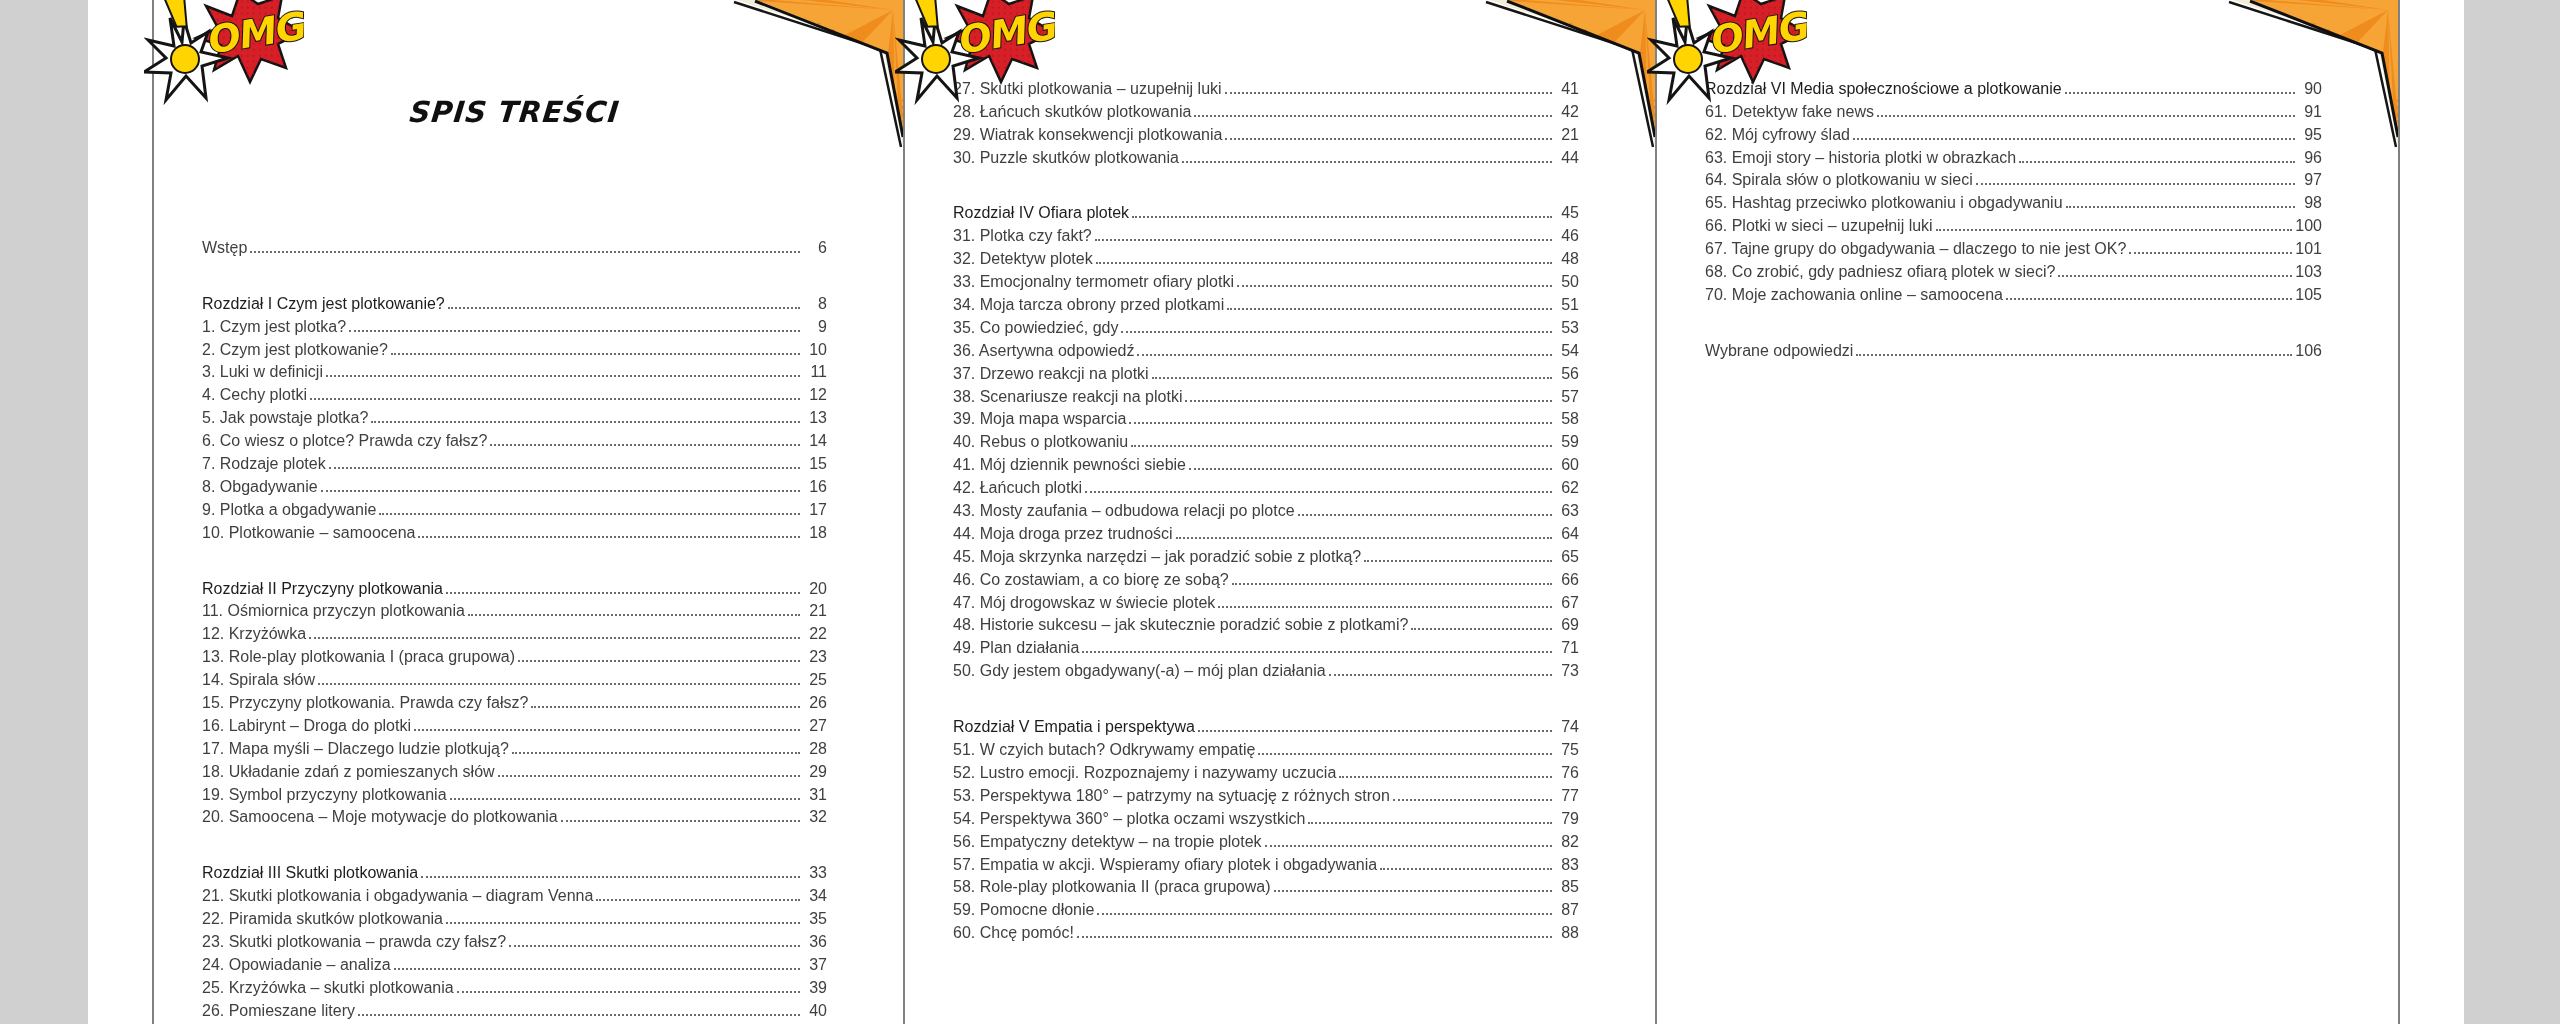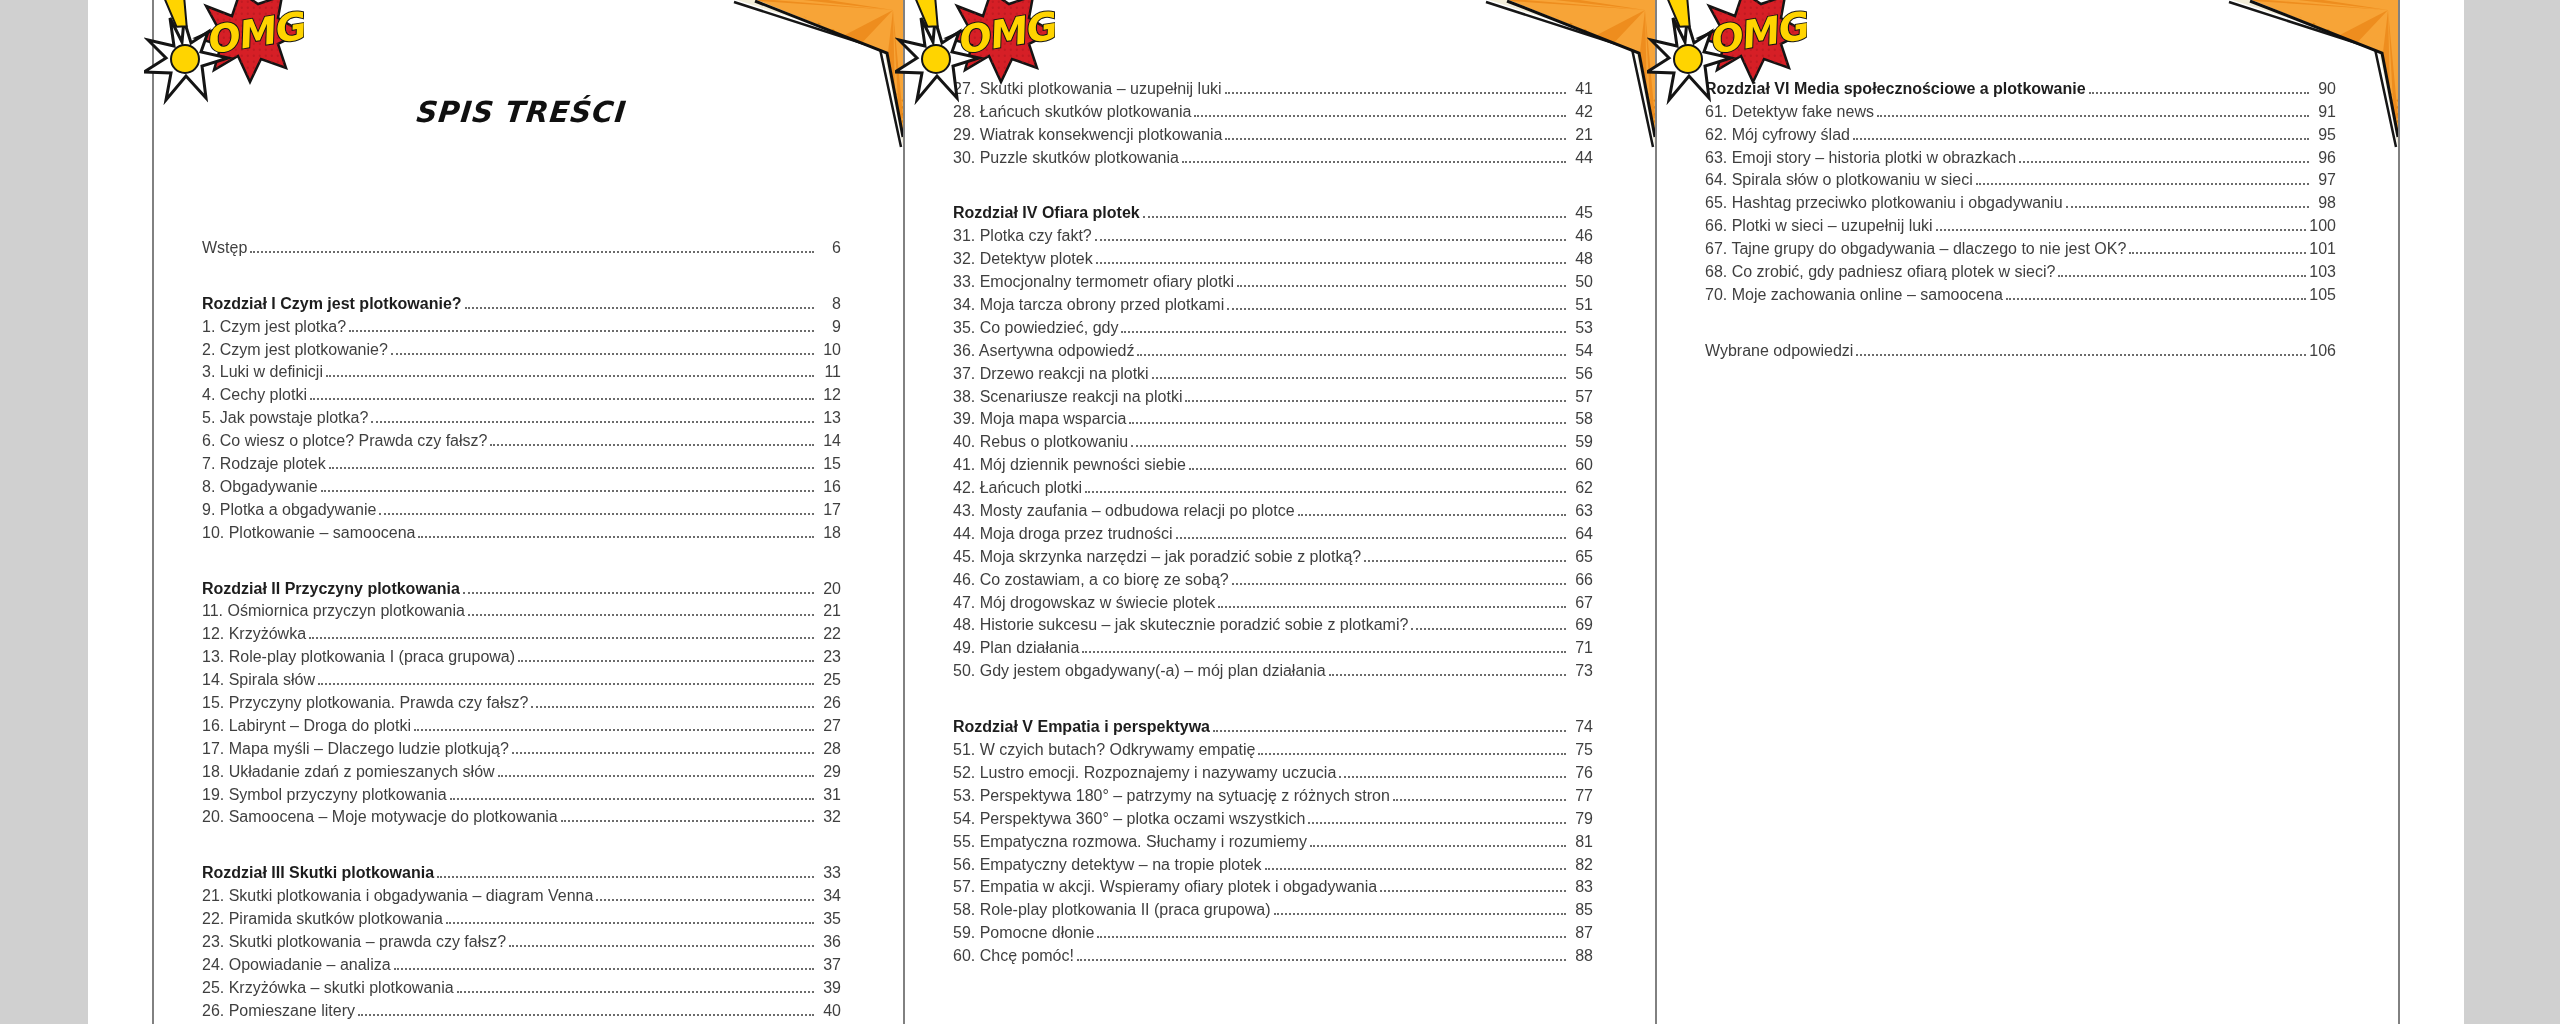--- a/index.html
+++ b/index.html
@@ -13,21 +13,21 @@
     background:#ffffff;
   }
   .page{
     position:absolute;top:0;height:1024px;background:#ffffff;
     box-sizing:border-box;border-left:2px solid #818181;
   }
   .page-1{left:152px;width:751px;}
   .page-2{left:903px;width:752px;}
   .page-3{left:1655px;width:745px;border-right:2px solid #818181;}
   .page-content{
-    position:absolute;left:48px;right:62px;top:0;
+    position:absolute;left:48px;right:76px;top:0;
   }
   .toc-title{
     margin-top:95px;margin-bottom:103px;height:36px;
     text-align:center;
     font-family:"DejaVu Sans",sans-serif;
     font-style:italic;font-weight:bold;
     font-size:29px;letter-spacing:1px;color:#101010;
     transform:skewX(-6deg);
   }
   .section{margin-top:0;}
@@ -36,21 +36,21 @@
     display:flex;align-items:flex-end;height:22.9px;
     font-size:16px;color:#3f3f3f;white-space:nowrap;
   }
   .row .lbl{flex:0 0 auto;}
   .row .leader{
     flex:1 1 auto;min-width:14px;
     border-bottom:2px dotted #6b6b6b;
     margin:0 3px 4px 3px;
   }
   .row .num{flex:0 0 auto;min-width:24px;text-align:right;}
-  .row.chapter .lbl{font-weight:bold;color:#1d1d1d;}
+  .row.chapter .lbl{font-weight:normal;color:#1d1d1d;}
   
   .omg-logo{position:absolute;top:-12px;left:-10px;z-index:3;}
   .corner-burst{position:absolute;top:0;right:0;z-index:2;}
   .defs-holder{position:absolute;width:0;height:0;overflow:hidden;}
 </style>
 </head>
 <body>
 
 <svg class="defs-holder" aria-hidden="true">
   <defs>
@@ -430,25 +430,20 @@
             <span class="lbl">53. Perspektywa 180° – patrzymy na sytuację z różnych stron</span>
             <span class="leader"></span>
             <span class="num">77</span>
           </div>
           <div class="row">
             <span class="lbl">54. Perspektywa 360° – plotka oczami wszystkich</span>
             <span class="leader"></span>
             <span class="num">79</span>
           </div>
           <div class="row">
-            <span class="lbl">55. Empatyczna rozmowa. Słuchamy i rozumiemy</span>
-            <span class="leader"></span>
-            <span class="num">81</span>
-          </div>
-          <div class="row">
             <span class="lbl">56. Empatyczny detektyw – na tropie plotek</span>
             <span class="leader"></span>
             <span class="num">82</span>
           </div>
           <div class="row">
             <span class="lbl">57. Empatia w akcji. Wspieramy ofiary plotek i obgadywania</span>
             <span class="leader"></span>
             <span class="num">83</span>
           </div>
           <div class="row">

